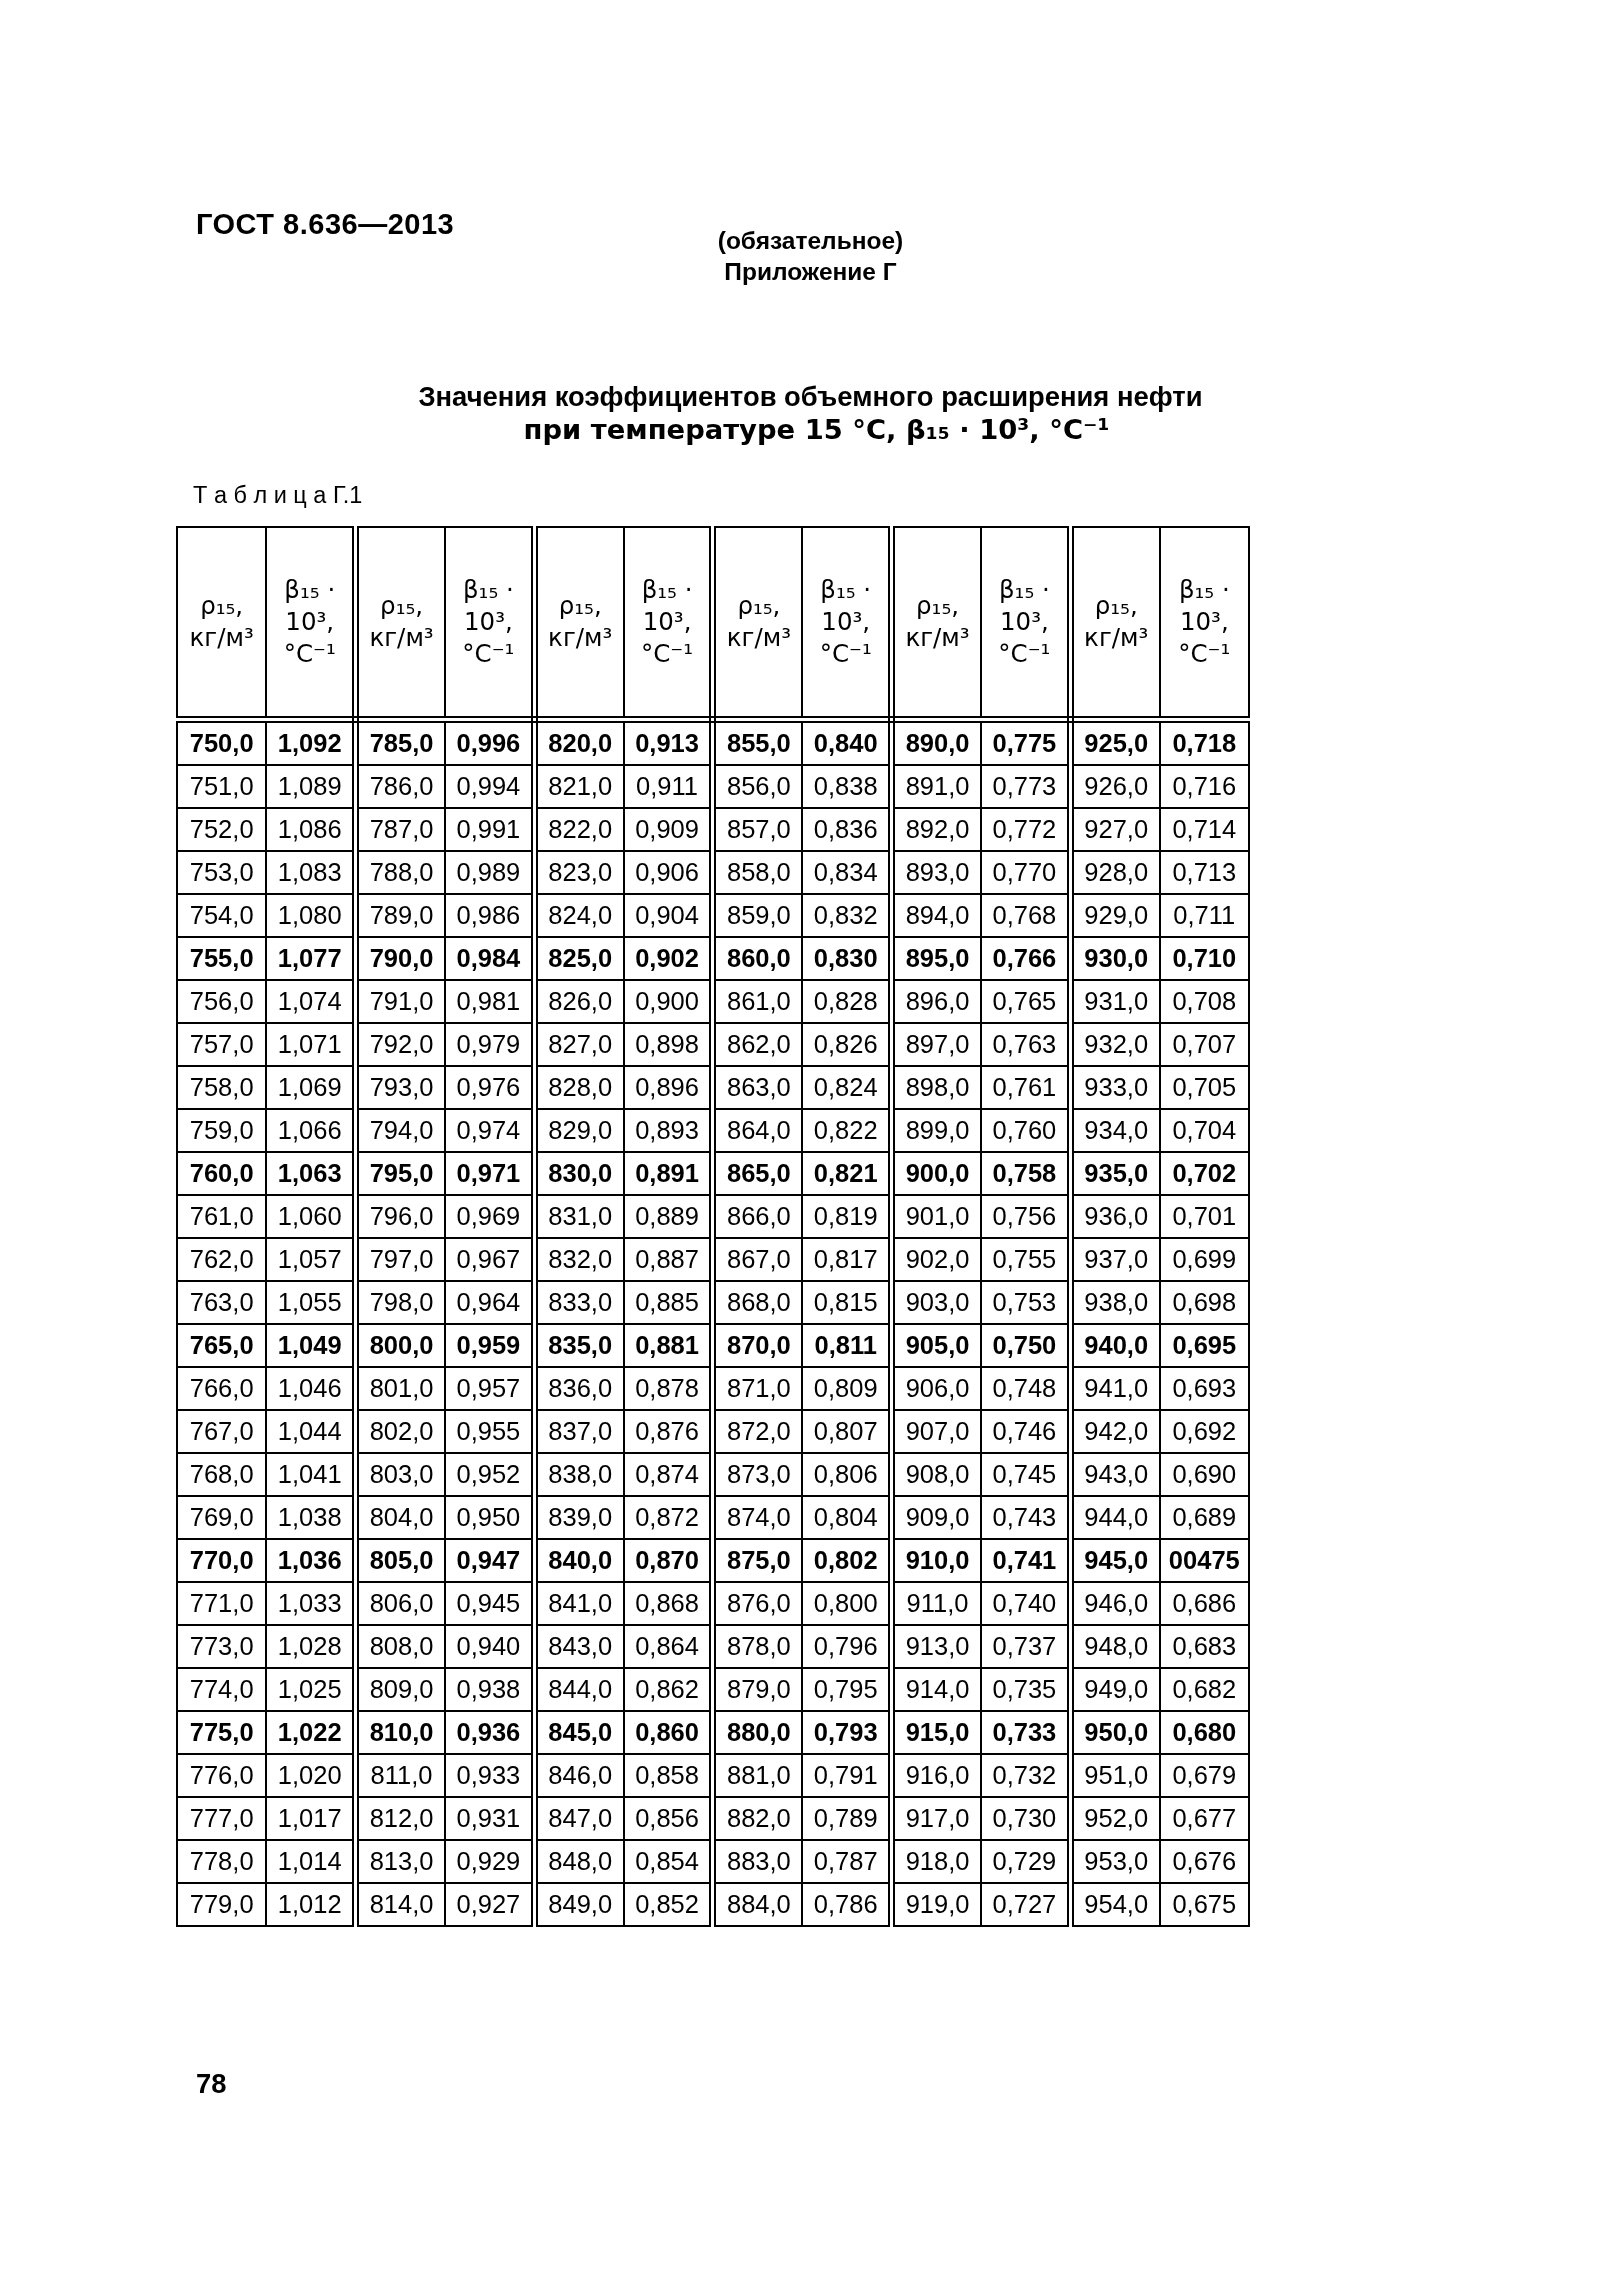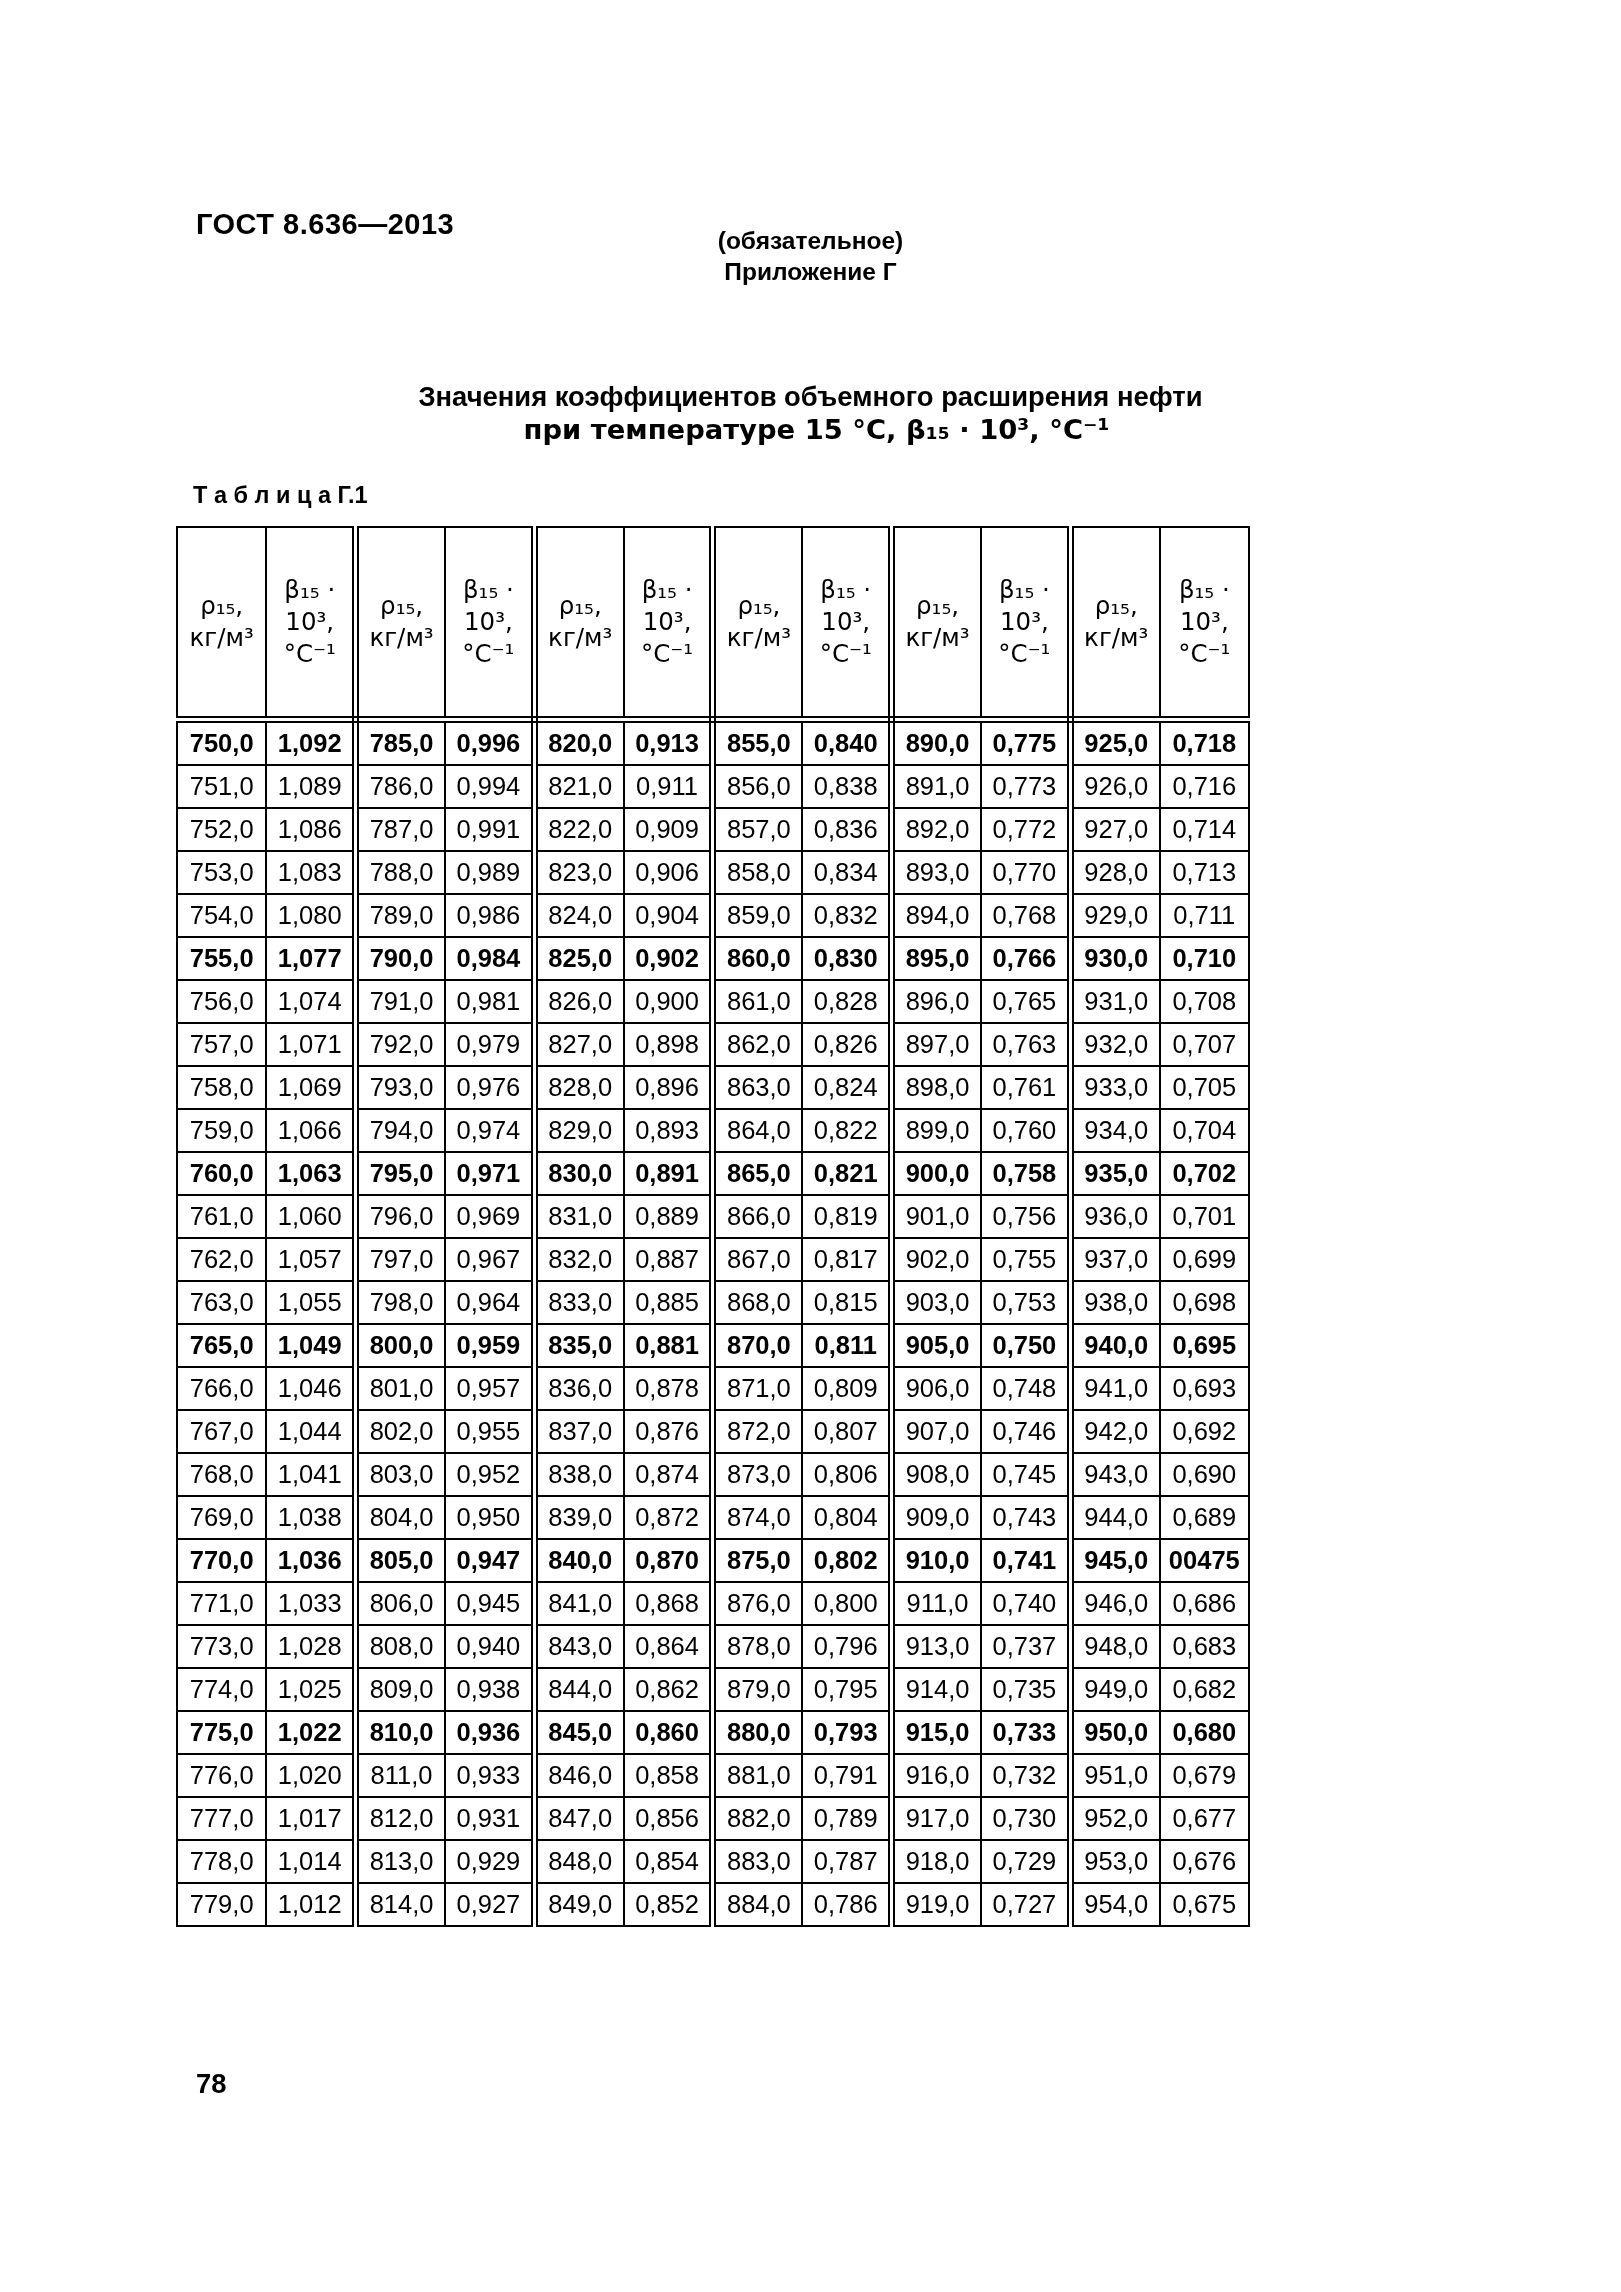--- a/index.html
+++ b/index.html
@@ -46,21 +46,21 @@
   }
   .formula {
     font-family: "DejaVu Sans", sans-serif;
     padding-left: 12px;
   }
   .table-label {
     position: absolute;
     left: 193px;
     top: 482px;
     font-size: 23.5px;
-    font-weight: bold;
+    font-weight: normal;
   }
   table.data-table {
     position: absolute;
     left: 176px;
     top: 526px;
     width: 1074px;
     border-collapse: collapse;
     table-layout: fixed;
     border: 2.9px solid #000;
   }

